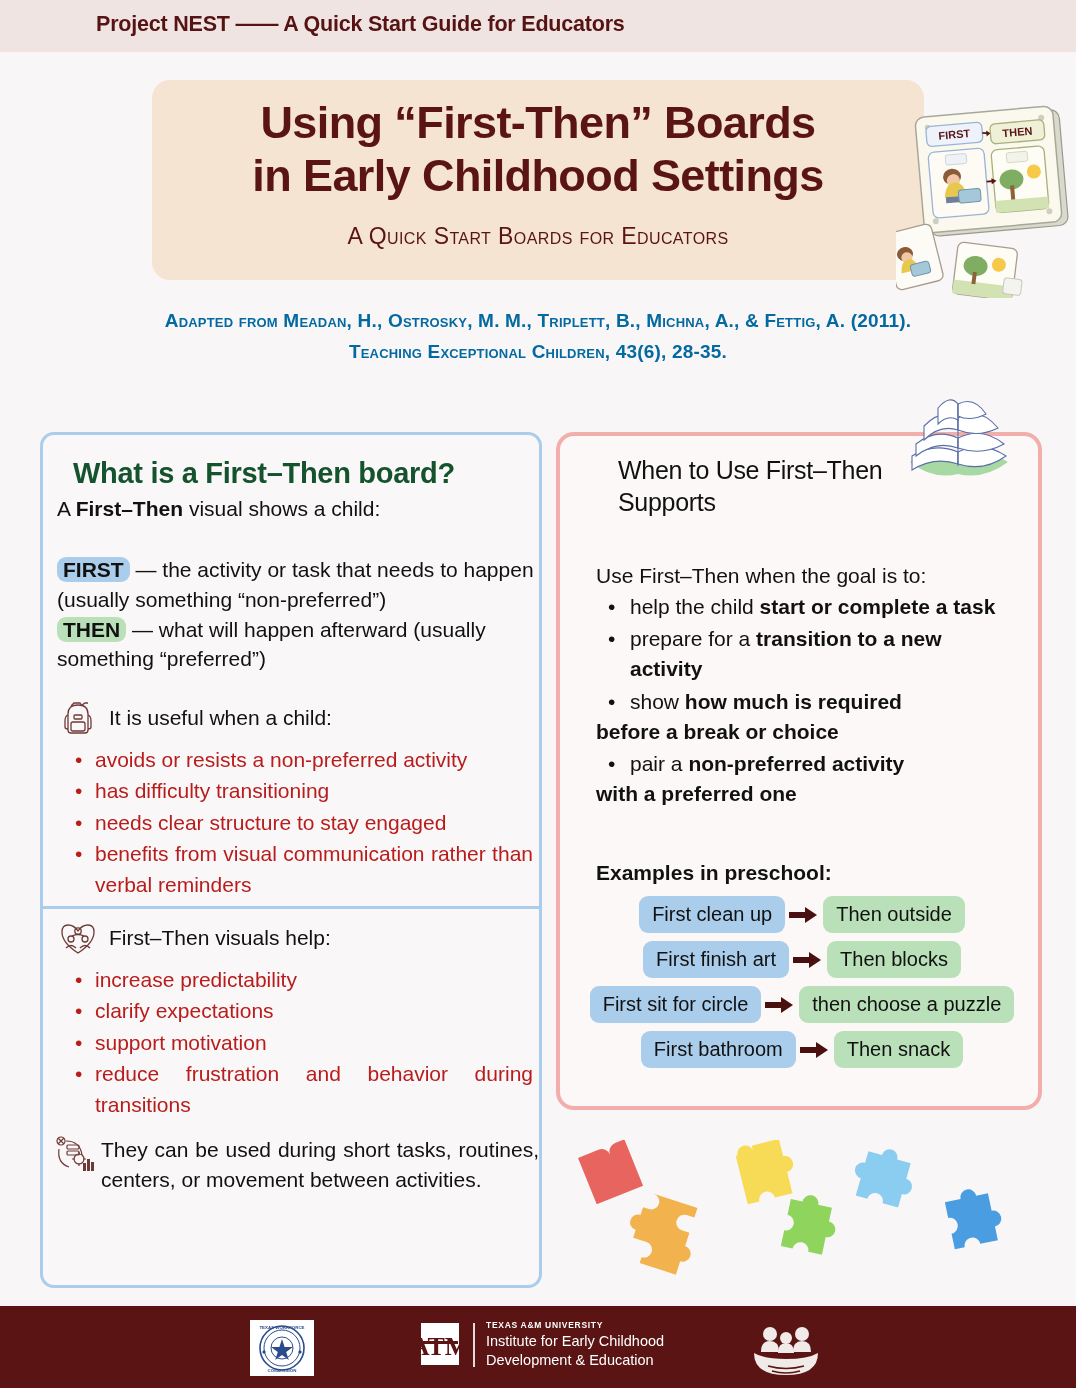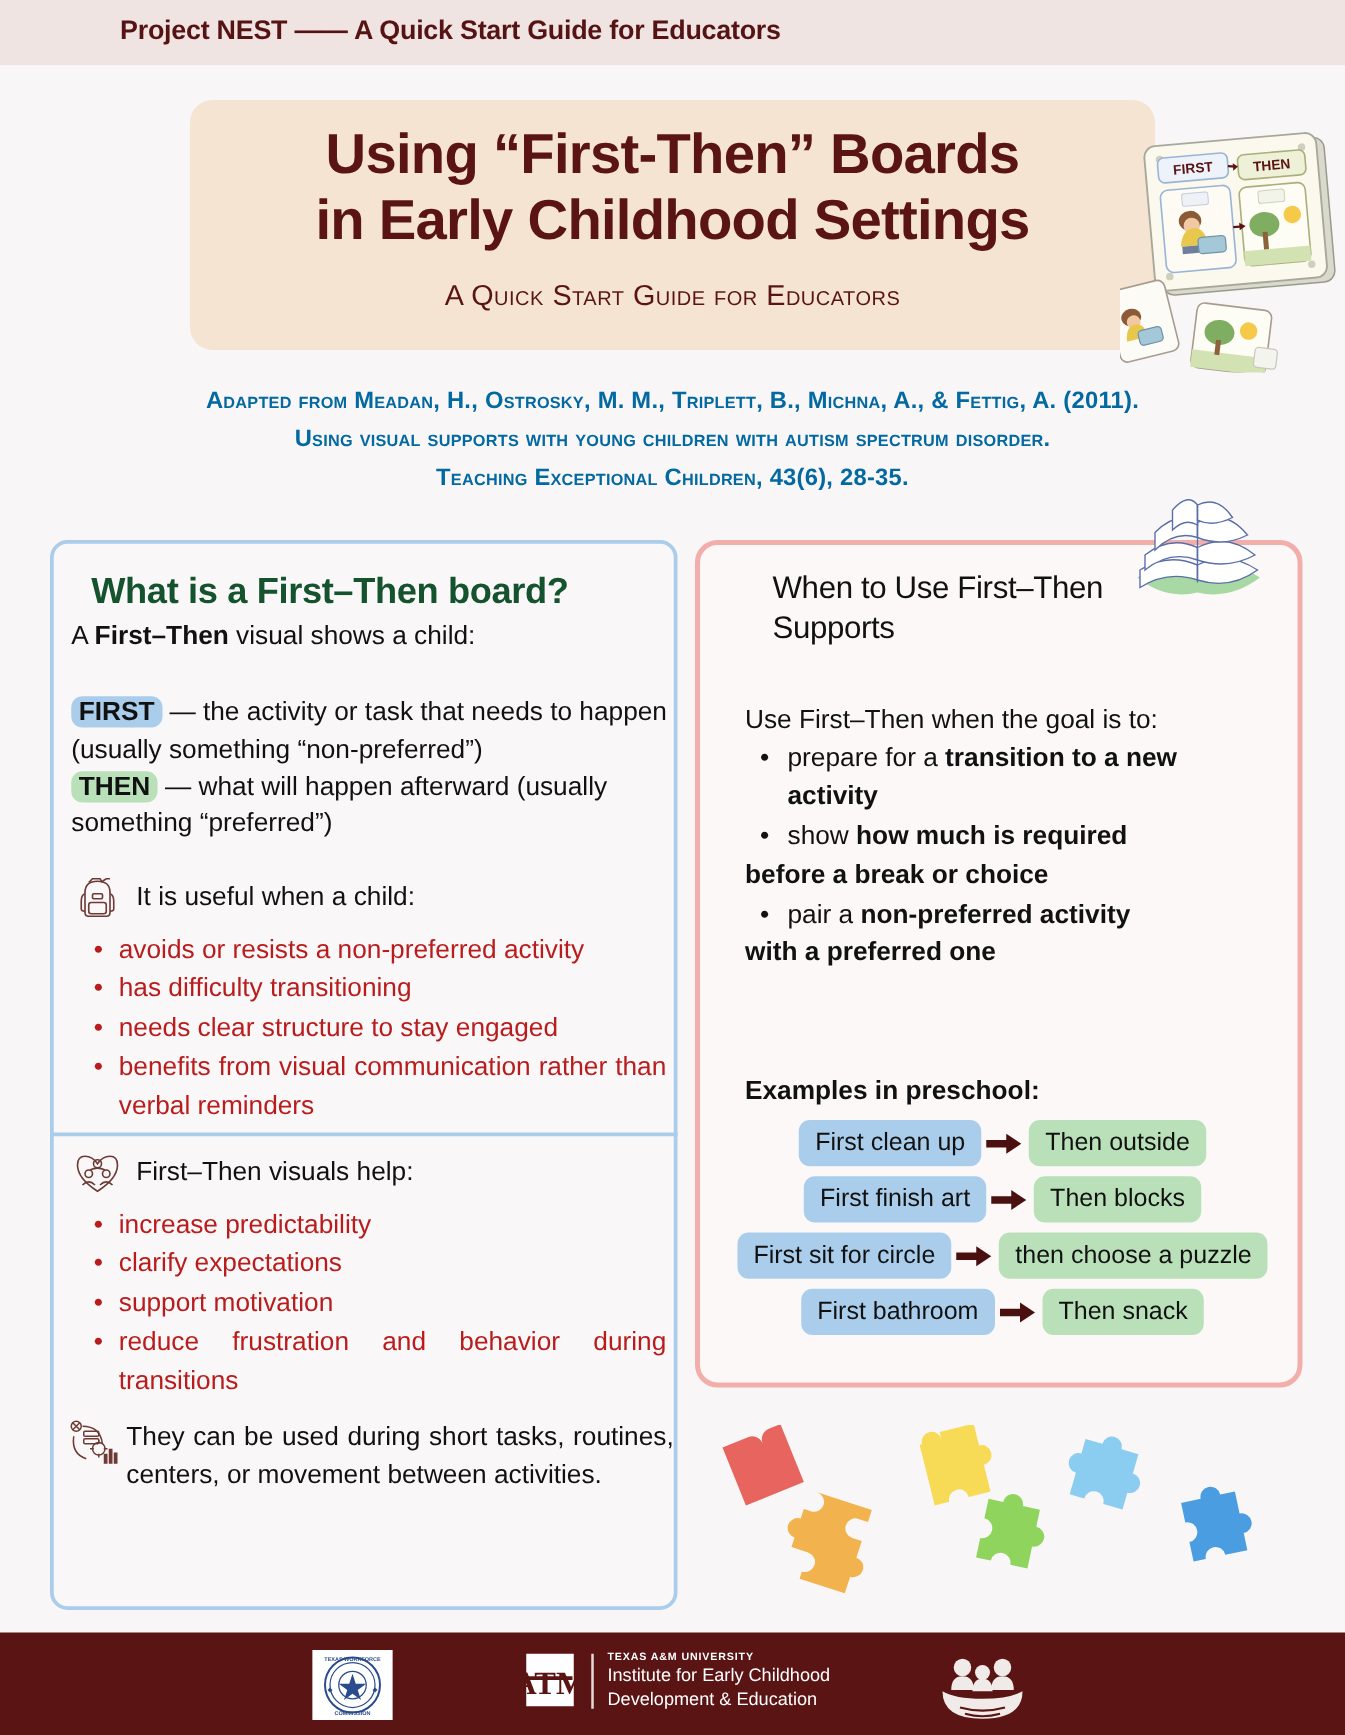--- a/index.html
+++ b/index.html
@@ -148,21 +148,21 @@
 
   <div class="ribbon">
     <div class="ribbon-title">Project NEST —— A Quick Start Guide for Educators</div>
   </div>
 
   <div class="title-card">
     <div class="title-main">
       <div>Using “First-Then” Boards</div>
       <div>in Early Childhood Settings</div>
     </div>
-    <div class="title-sub">A Quick Start Guide for Educators</div>
+    <div class="title-sub">A Quick Start Boards for Educators</div>
   </div>
 
   <svg class="board-art" viewBox="0 0 175 200">
     <g transform="rotate(-5 88 100)">
       <rect x="32" y="18" width="138" height="116" rx="9" fill="#d9d9cc" stroke="#9a9a8c" stroke-width="1.2"></rect>
       <rect x="26" y="14" width="138" height="116" rx="9" fill="#fbf8ee" stroke="#a8a89a" stroke-width="1.5"></rect>
       <circle cx="38" cy="25" r="3" fill="#cfcfc0"></circle>
         <circle cx="152" cy="25" r="3" fill="#cfcfc0"></circle>
       <circle cx="38" cy="119" r="3" fill="#cfcfc0"></circle>
         <circle cx="152" cy="119" r="3" fill="#cfcfc0"></circle>
@@ -200,21 +200,20 @@
       <path d="M58 186 h60 v14 h-60z" fill="#d3e2b2"></path>
       <ellipse cx="78" cy="170" rx="12" ry="10" fill="#7fae62"></ellipse>
       <rect x="76" y="176" width="4" height="12" fill="#8b6239"></rect>
       <circle cx="101" cy="166" r="7" fill="#f7c948"></circle>
       <rect x="108" y="178" width="18" height="16" rx="3" fill="#f4f4ee" stroke="#c8c8bc" stroke-width="1"></rect>
     </g>
   </svg>
 
   <div class="citation">
     <div>Adapted from Meadan, H., Ostrosky, M. M., Triplett, B., Michna, A., &amp; Fettig, A. (2011).</div>
-    <div>Using visual supports with young children with autism spectrum disorder.</div>
     <div>Teaching Exceptional Children, 43(6), 28-35.</div>
   </div>
 
   <div class="card-left">
     <div class="divider"></div>
 
     <div class="lc-h">What is a First–Then board?</div>
 
     <div class="lc-lead"><span>A </span><b>First–Then</b><span> visual shows a child:</span></div>
 
@@ -306,20 +305,21 @@
         <path d="M48 12 q12 -14 20 -4 v16 q-10 -6 -20 4z"></path>
         <path d="M68 8 q16 -8 28 10 q-16 8 -28 2z"></path>
       </g>
       <path d="M68 8 v62" stroke="#5a6fa8" stroke-width="1.1" fill="none"></path>
     </svg>
 
     <div class="rc-h">When to Use First–Then Supports</div>
     <div class="rc-lead">Use First–Then when the goal is to:</div>
 
     <ul class="rc-list">
+      <li><span>help the child </span><b>start or complete a task</b></li>
       <li><span>prepare for a </span><b>transition to a new activity</b></li>
       <li><span>show </span><b>how much is required</b><span class="cont">before a break or choice</span></li>
       <li><span>pair a </span><b>non-preferred activity</b><span class="cont">with a preferred one</span></li>
     </ul>
 
     <div class="rc-ex-h">Examples in preschool:</div>
 
     <div class="chips">
       <div class="chip-row">
         <span class="chip first">First clean up</span>

